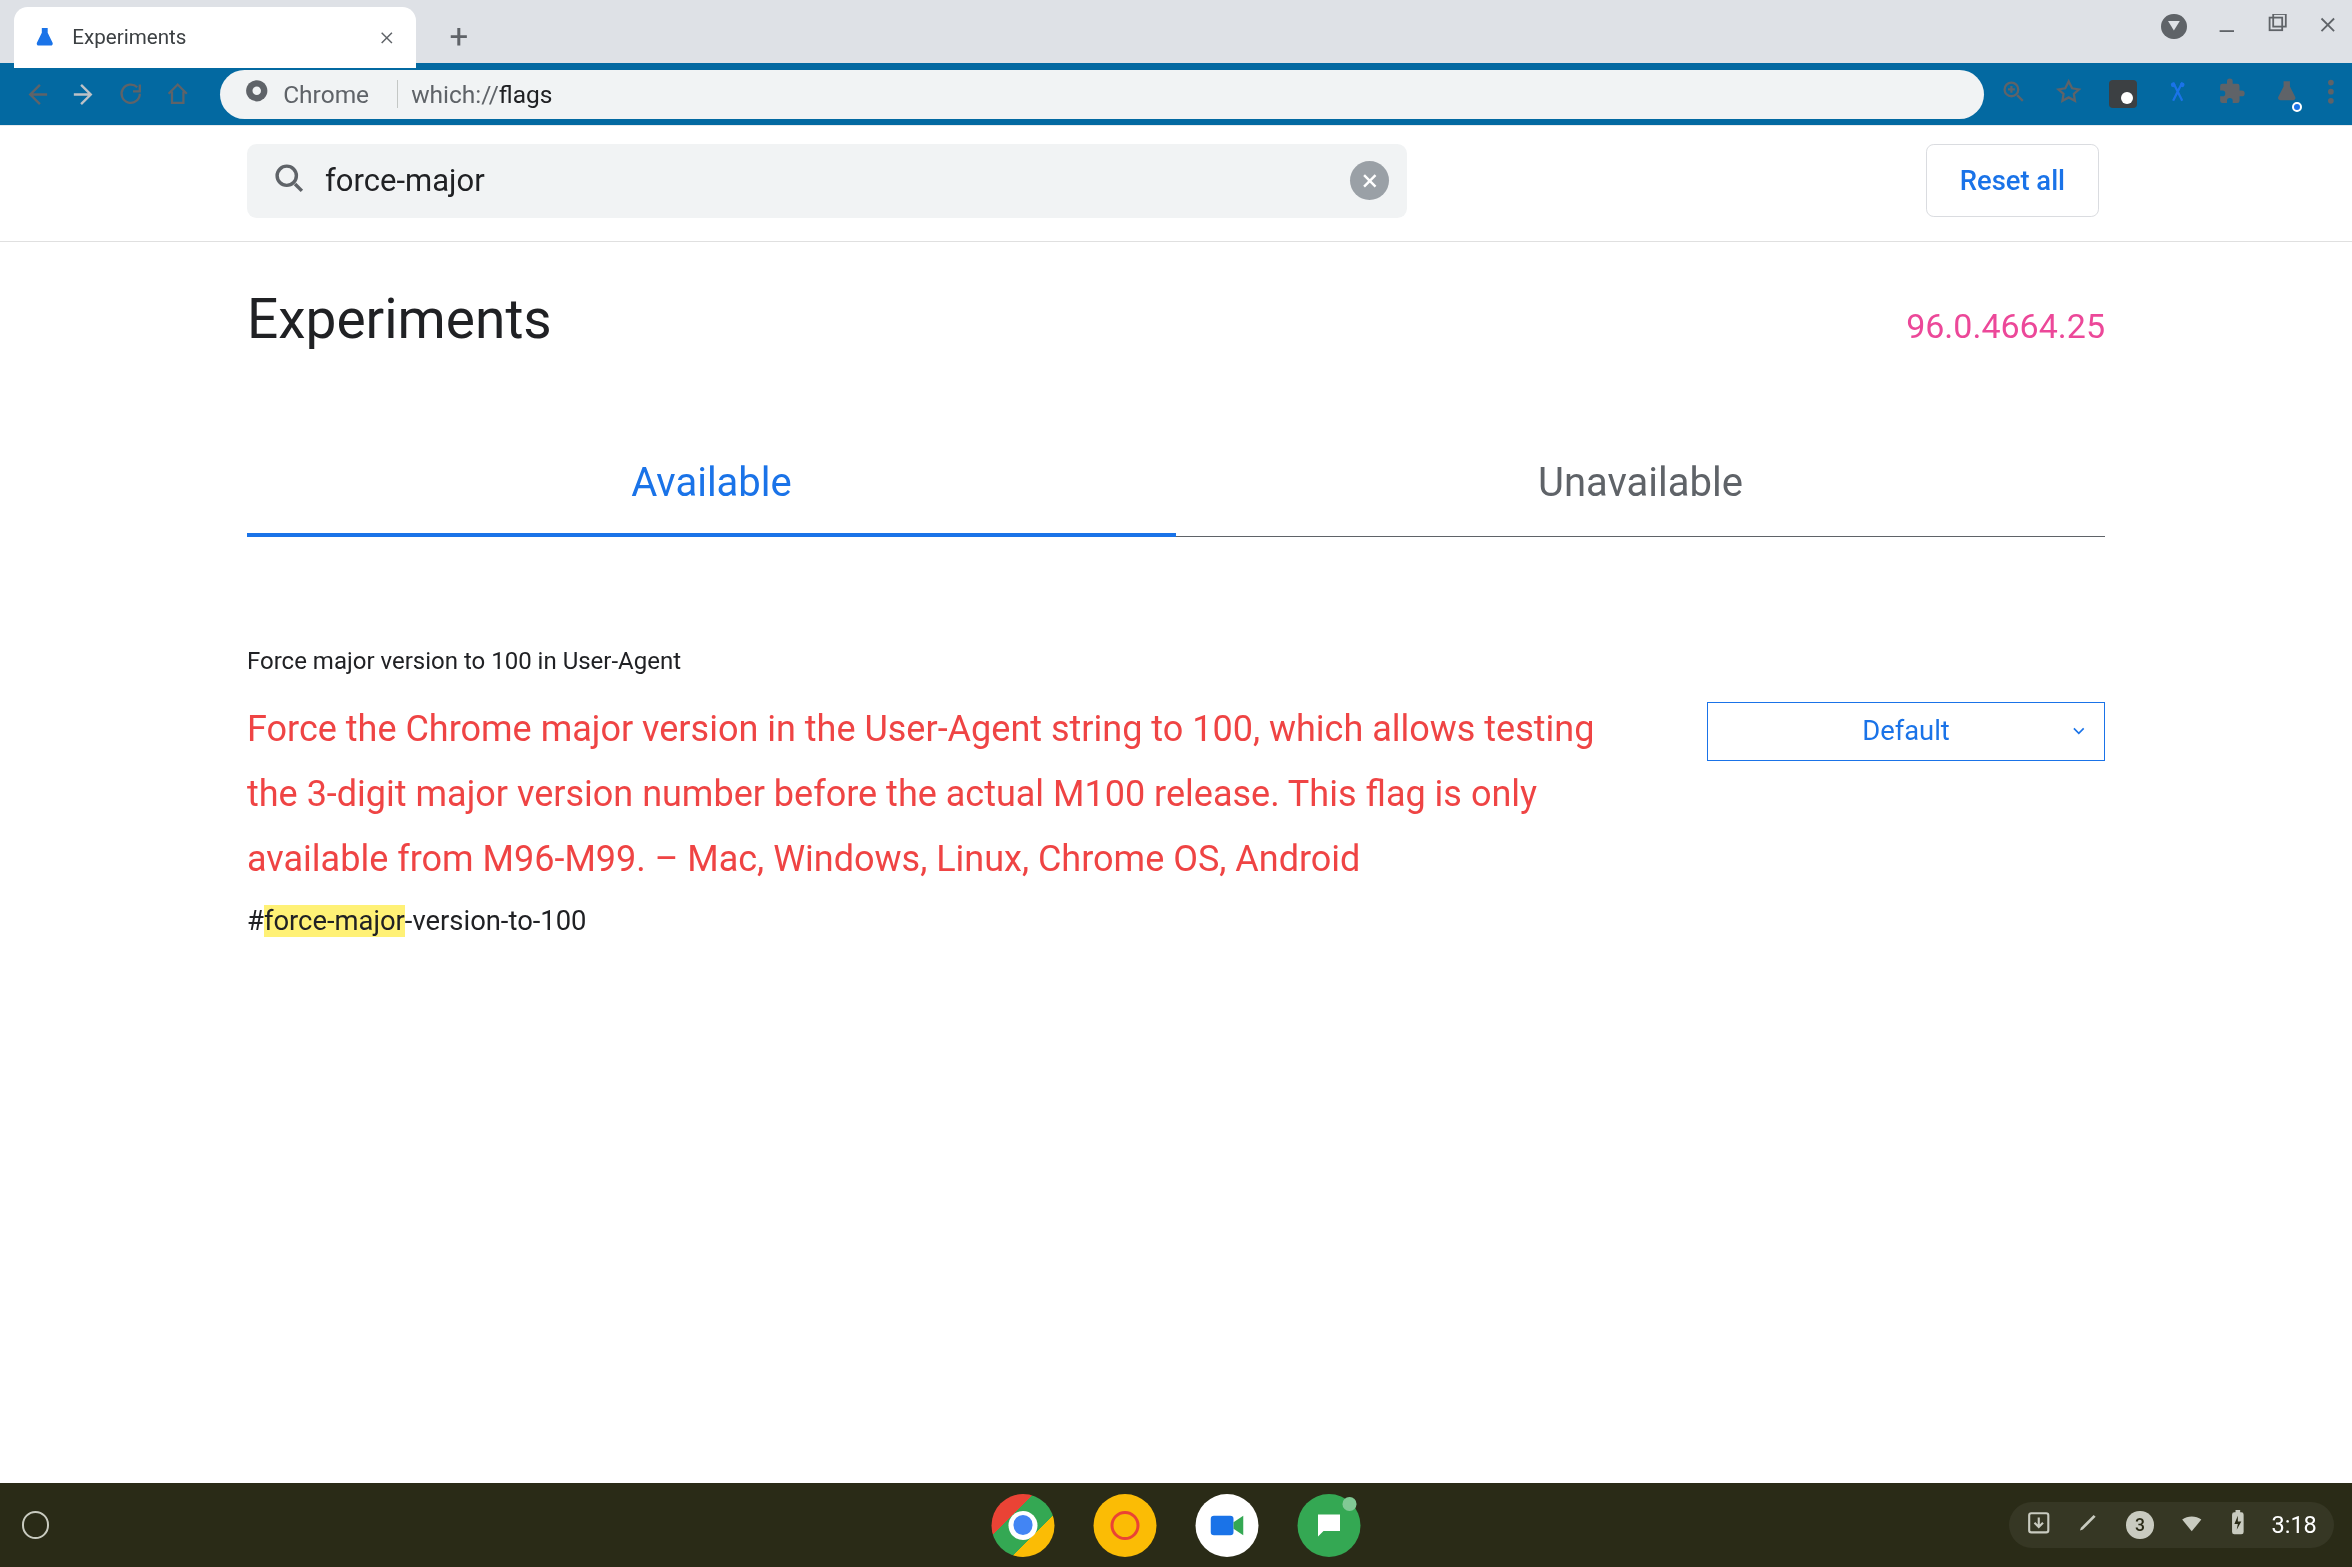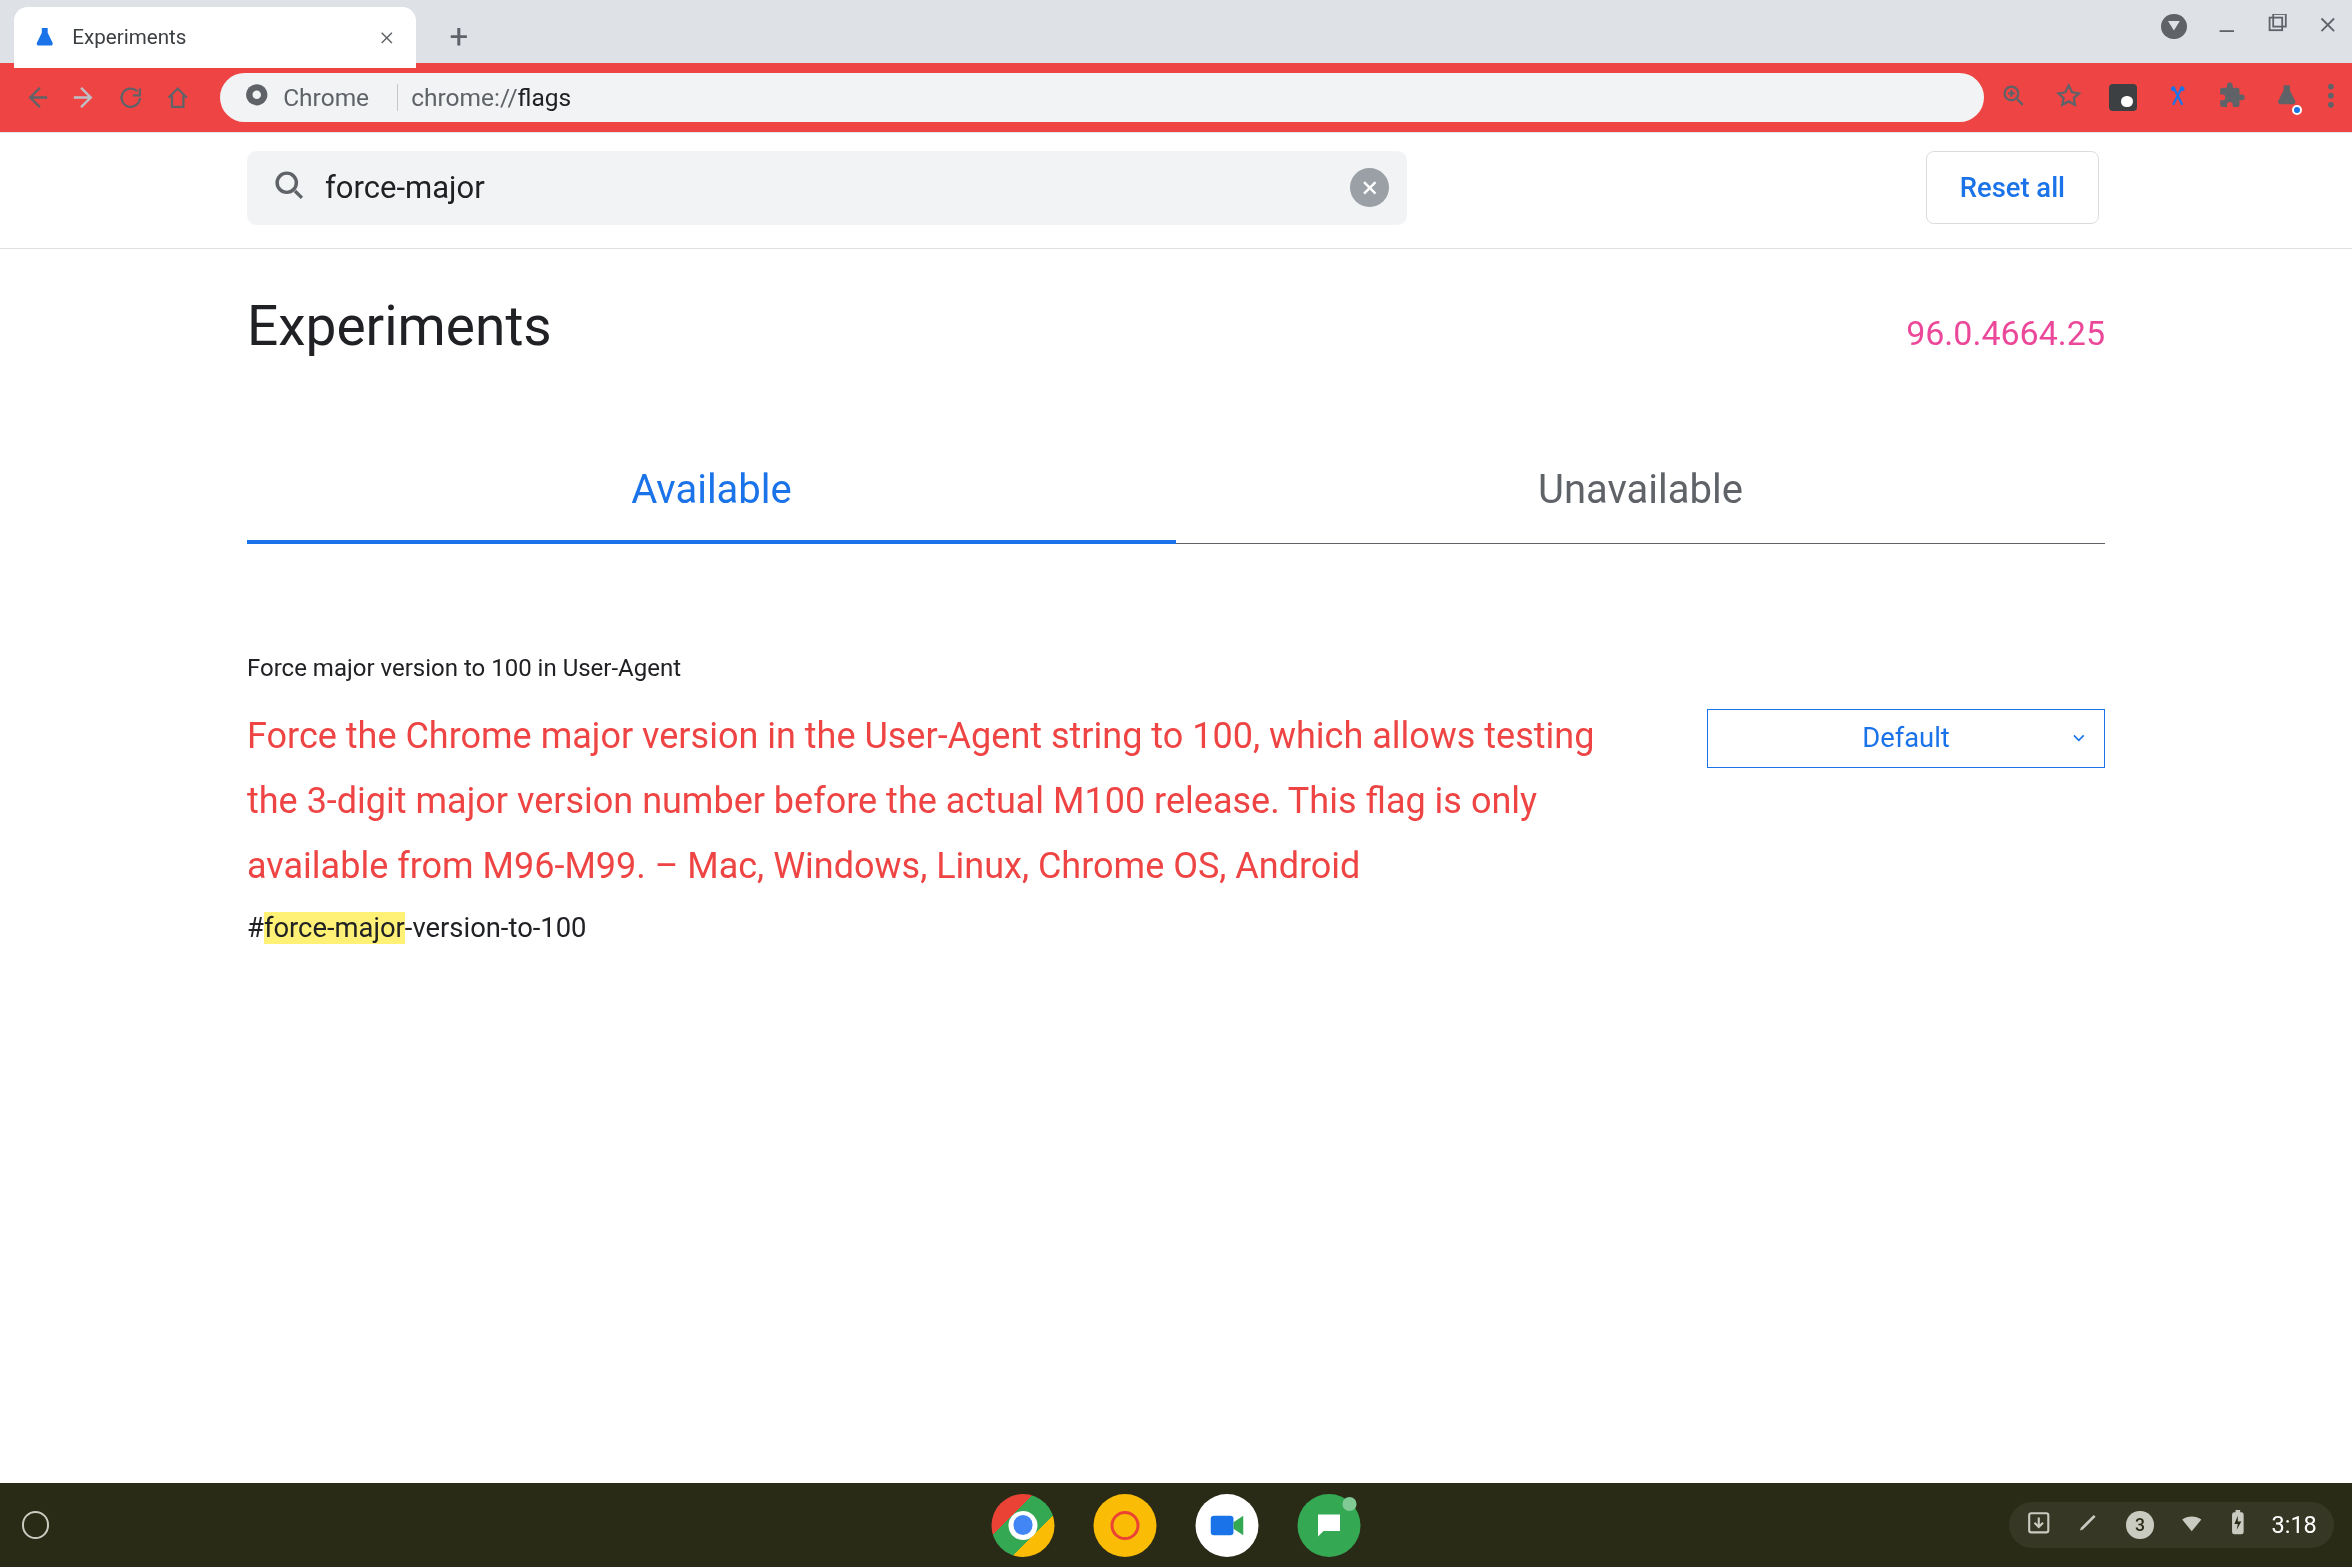--- a/index.html
+++ b/index.html
@@ -6,21 +6,21 @@
 body{width:2352px;height:1567px;background:#fff;overflow:hidden;position:relative;transform-origin:top left}
 .tabstrip{height:63px;background:#dee1e6;display:flex;align-items:center;position:relative}
 .tab{display:flex;align-items:center;background:#fff;height:61px;width:402px;margin-top:11.8px;margin-left:13.7px;border-radius:13.7px 13.7px 0 0;padding:0 17.6px;position:relative}
 .favicon{width:27.4px;height:27.4px;margin-right:13.7px;display:flex;align-items:center;justify-content:center}
 .tab-title{font-size:20.6px;color:#3c4043}
 .tab-close{position:absolute;right:17.6px;width:23.5px;height:23.5px;display:flex;align-items:center;justify-content:center;border-radius:50%;color:#5f6368}
 .newtab{width:47px;height:47px;margin-left:19.6px;margin-top:9.8px;display:flex;align-items:center;justify-content:center;color:#5f6368;font-size:33px}
 .winctrl{position:absolute;right:13.7px;top:13.7px;display:flex;gap:29px;align-items:center;color:#5f6368}
 .winctrl .circ{width:25.5px;height:25.5px;border-radius:50%;background:#5f6368;display:flex;align-items:center;justify-content:center}
 .winctrl .circ svg{fill:#dee1e6}
-.toolbar{height:70px;background:#ef4444;display:flex;align-items:center;padding:0 17.6px;border-bottom:1px solid #e8eaed}
+.toolbar{height:63px;background:#0369a1;display:flex;align-items:center;padding:0 17.6px;border-bottom:1px solid #e8eaed}
 .navbtn{width:39px;height:39px;display:flex;align-items:center;justify-content:center;margin-right:7.8px;color:#5f6368}
 .navbtn.disabled{color:#bdc1c6}
 .omnibox{flex:1;height:49px;background:#f1f3f4;border-radius:25.5px;display:flex;align-items:center;padding:0 23.5px;margin:0 15.7px;font-size:24.5px;color:#5f6368}
 .omnibox .badgeChrome{color:#5f6368;margin-right:13.7px}
 .omnibox .divider{width:1px;height:27.4px;background:#c4c7c5;margin:0 13.7px}
 .omnibox .flagsbold{color:#202124}
 .tbicons{display:flex;align-items:center;gap:27.4px;color:#5f6368}
 .tbicons .sq{width:27.4px;height:27.4px;background:#3c4043;border-radius:3.9px;position:relative}
 .tbicons .sq:after{content:"";position:absolute;right:3.9px;bottom:3.9px;width:11.8px;height:11.8px;border-radius:50%;background:#fff}
 .tbicons .sci{color:#1a73e8}
@@ -124,21 +124,21 @@
       </svg>
     </span>
   <div class="omnibox">
     <span><svg width="25.5" height="25.5" viewBox="0 0 24 24">
           <circle cx="12" cy="12" r="10" fill="#5f6368"></circle>
           <circle cx="12" cy="12" r="4" fill="#f1f3f4"></circle>
         </svg></span>
     <span style="width:13.7px"></span>
     <span class="badgeChrome">Chrome</span>
     <span class="divider"></span>
-    <span>chrome://</span>
+    <span>which://</span>
       <span class="flagsbold">flags</span>
   </div>
   <div class="tbicons">
     <span><svg width="27.4" height="27.4" viewBox="0 0 24 24" fill="none">
           <circle cx="10" cy="10" r="6" stroke="#5f6368" stroke-width="2"></circle>
           <path stroke="#5f6368" stroke-width="2" d="M15 15l5 5M10 7v6M7 10h6"></path>
         </svg></span>
     <span><svg width="27.4" height="27.4" viewBox="0 0 24 24" fill="none">
           <path stroke="#5f6368" stroke-width="2" d="M12 3l3 6 6 1-4.5 4 1 6-5.5-3-5.5 3 1-6L3 10l6-1z"></path>
         </svg></span>

